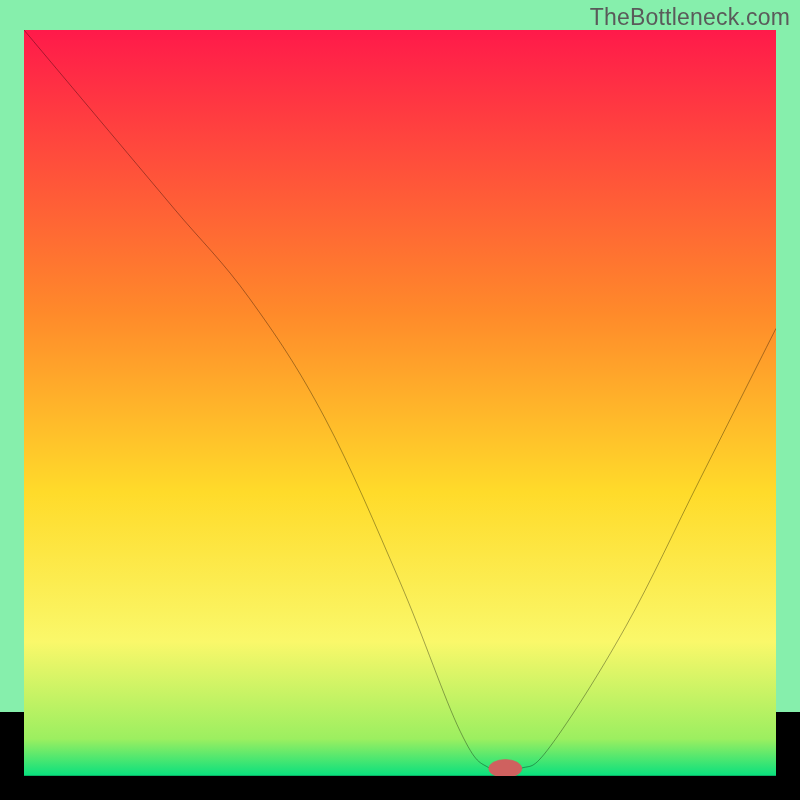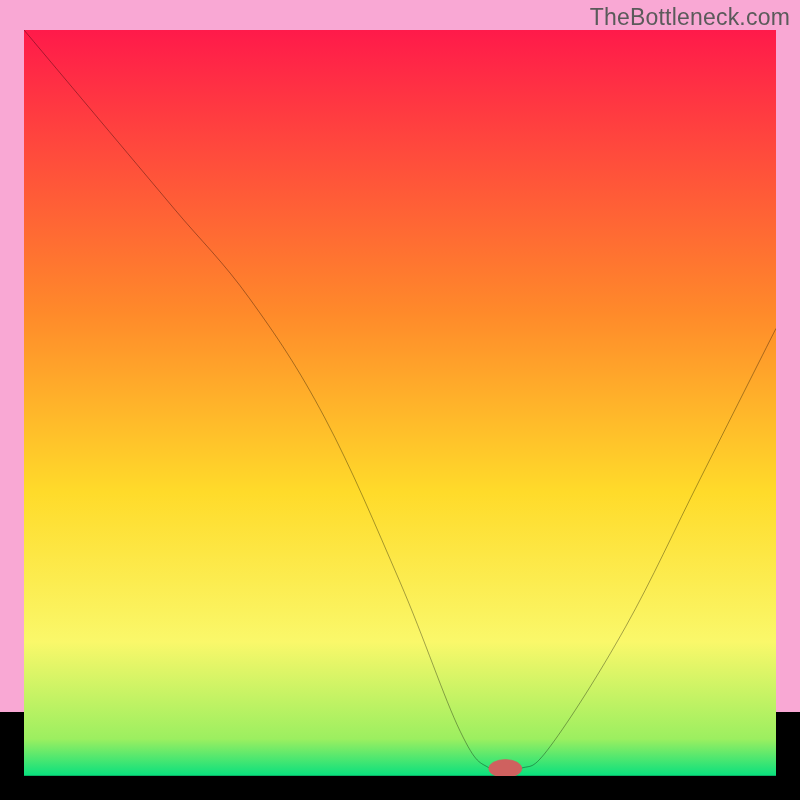--- a/index.html
+++ b/index.html
@@ -8,21 +8,21 @@
     width: 800px;
     height: 800px;
     background: #000;
     overflow: hidden;
     font-family: Arial, Helvetica, sans-serif;
   }
   .frame {
     position: relative;
     width: 800px;
     height: 712px;
-    background: #f9a8d4;
+    background: #86efac;
   }
   .watermark {
     position: absolute;
     top: 4px;
     right: 10px;
     color: #5a5a5a;
     font-size: 23px;
     letter-spacing: 0.2px;
     font-family: Arial, Helvetica, sans-serif;
     font-weight: 500;

